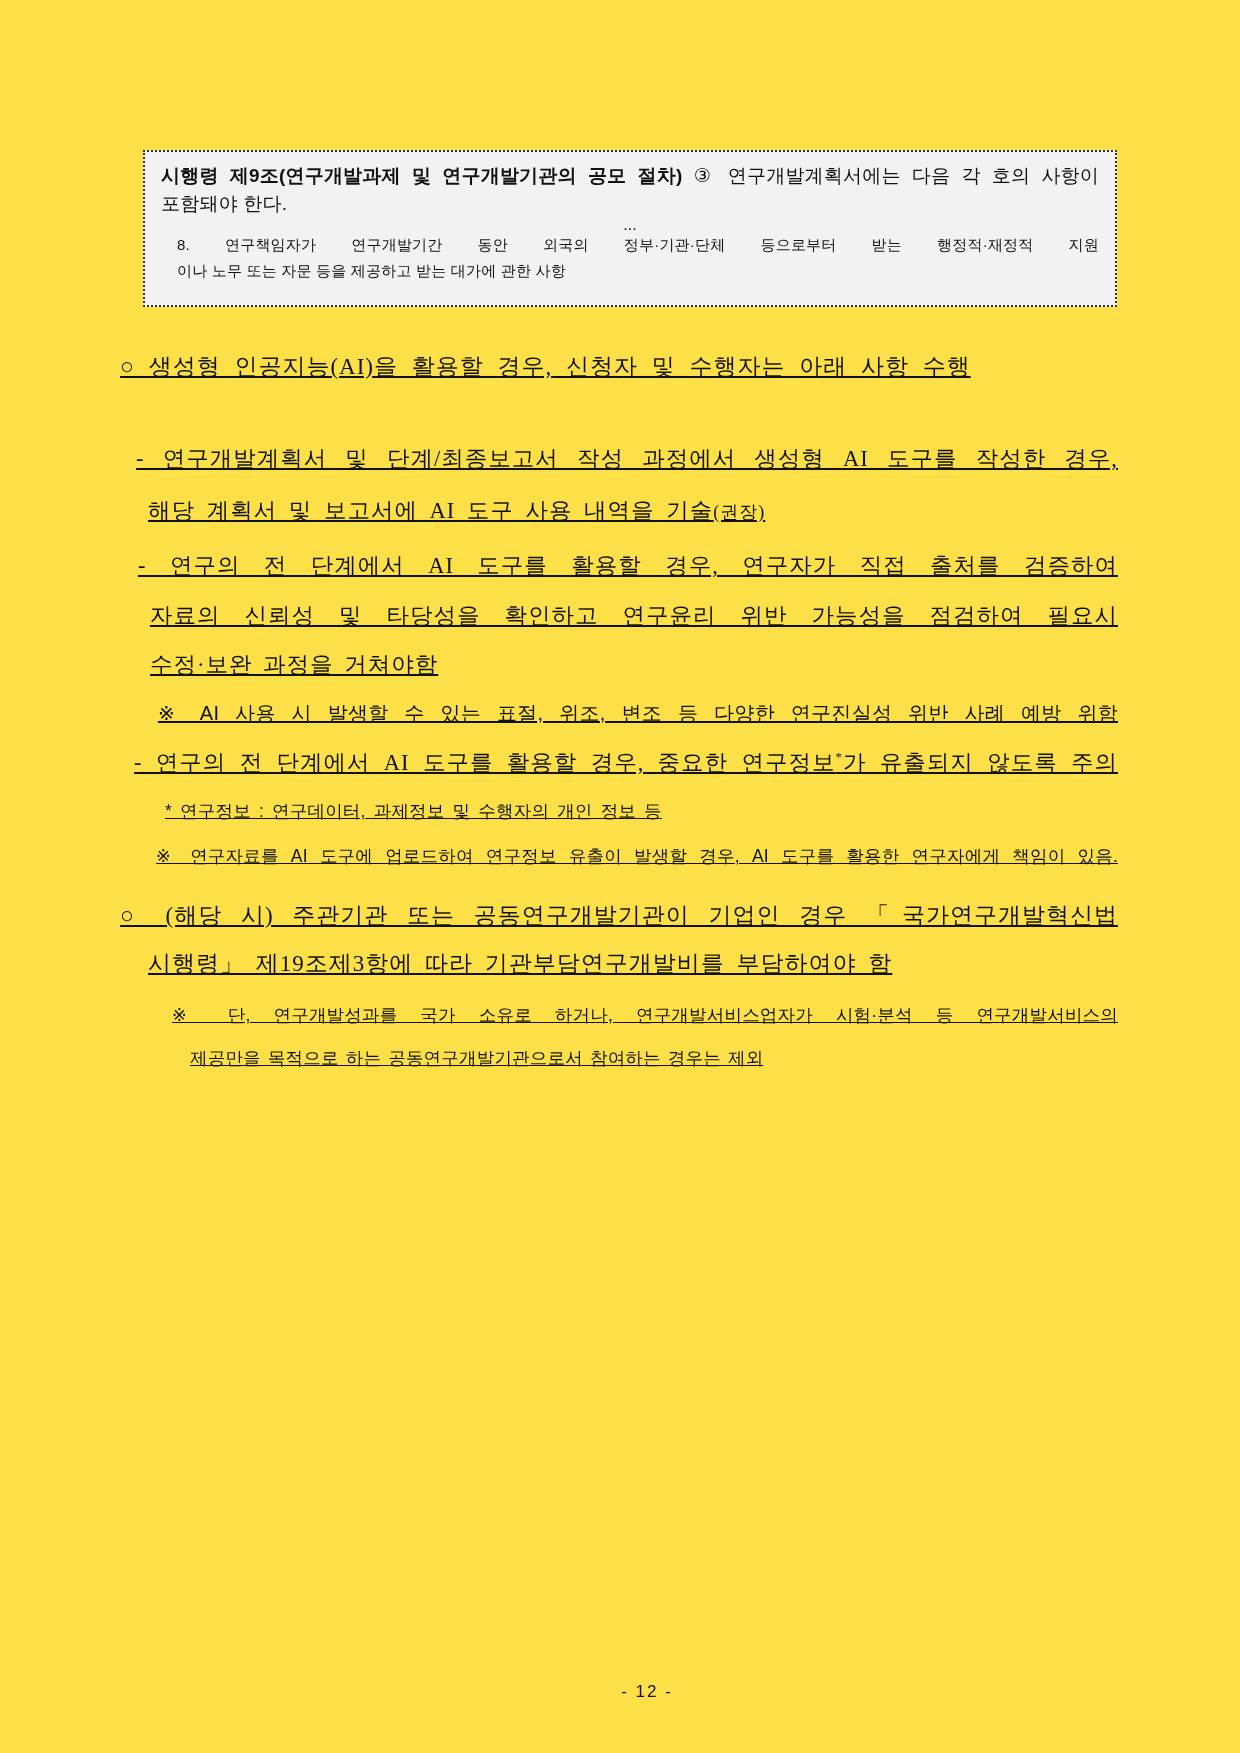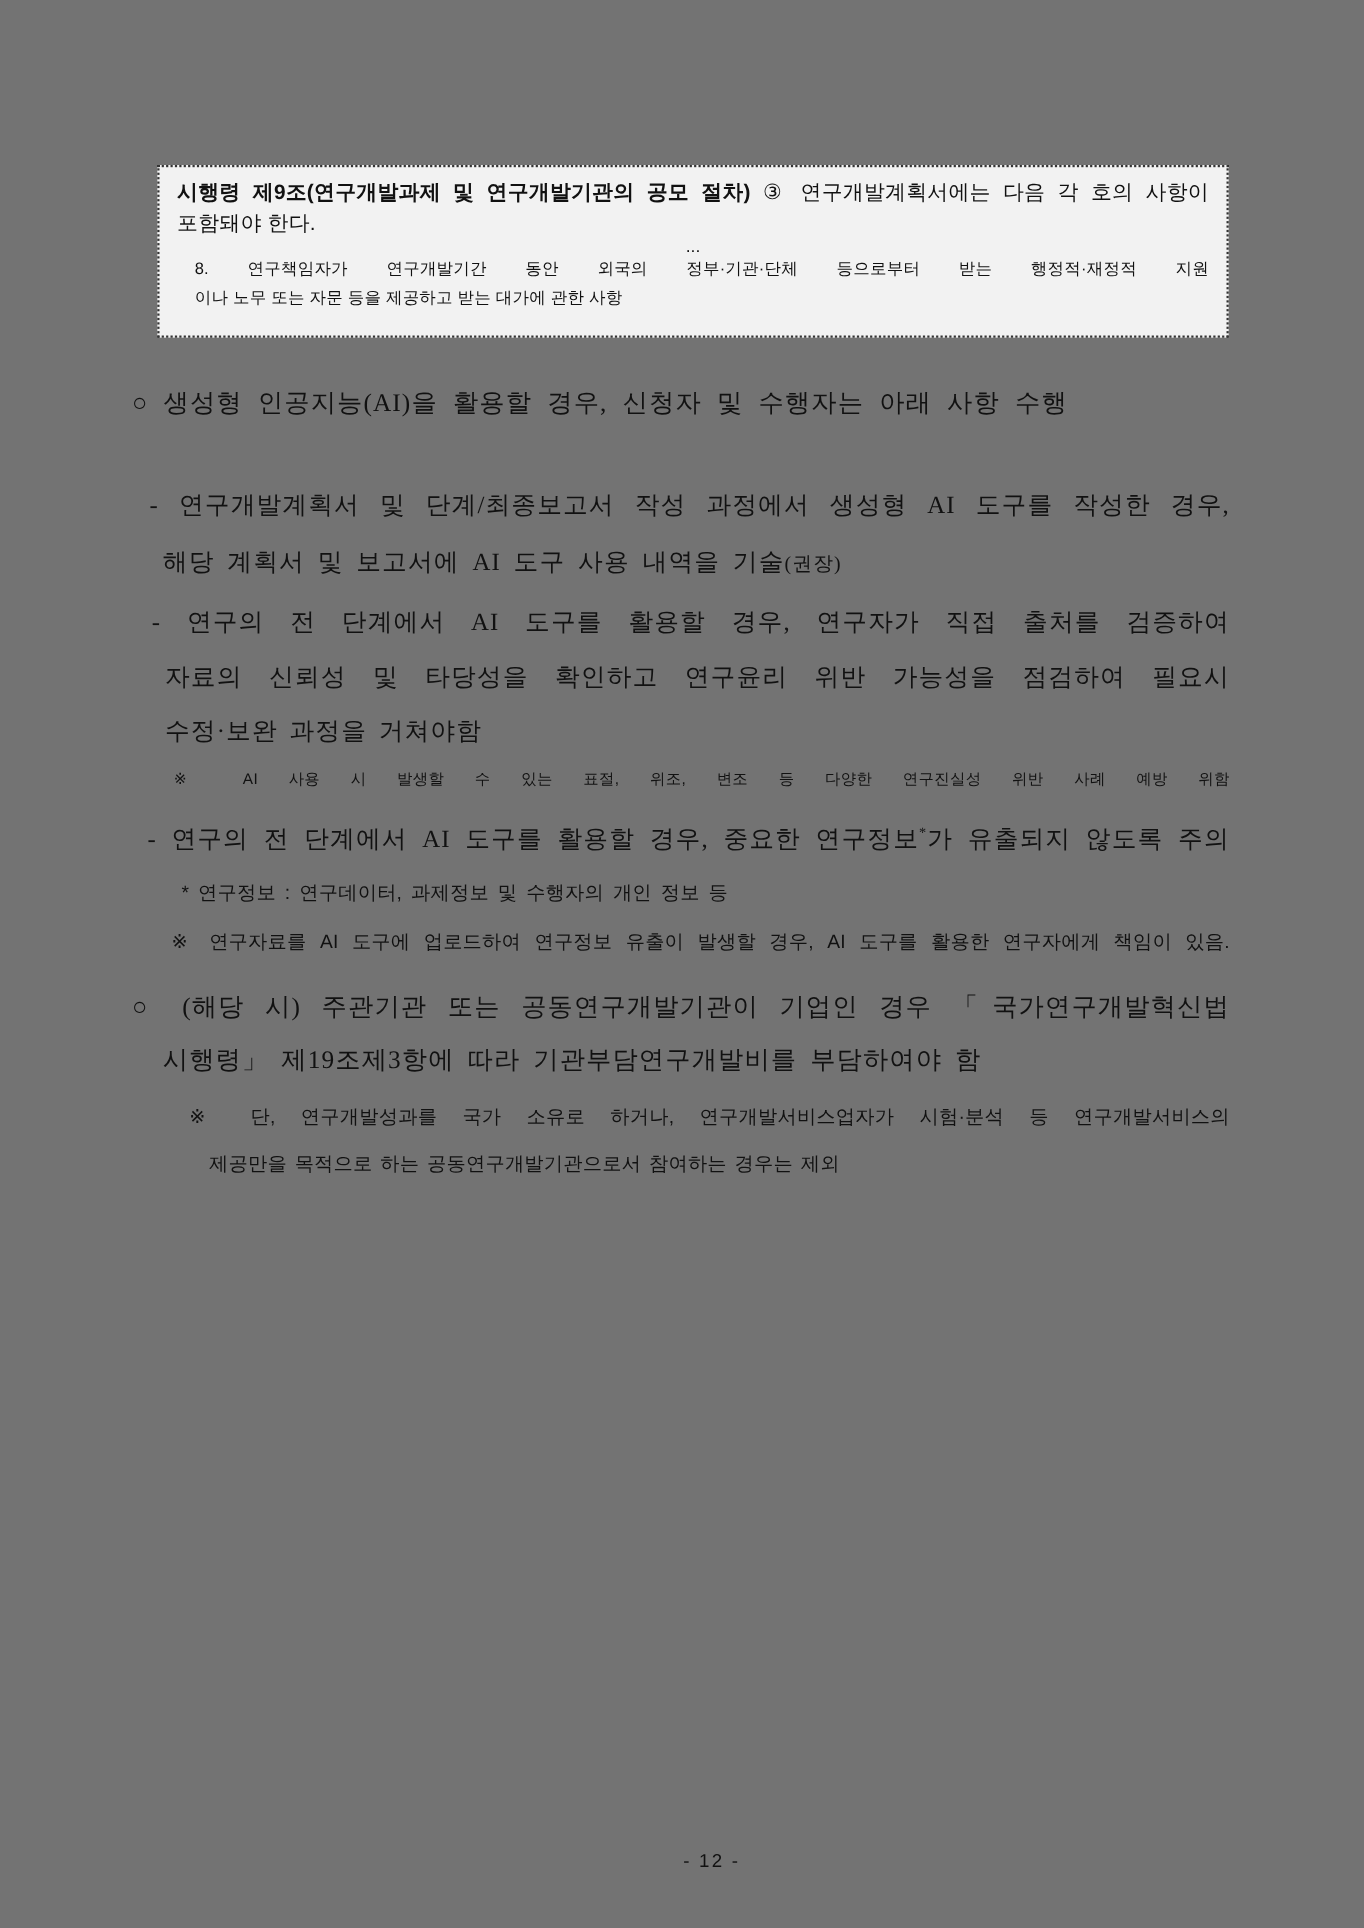--- a/index.html
+++ b/index.html
@@ -1,20 +1,20 @@
 <!DOCTYPE html>
 <html lang="ko"><head>
 <meta charset="utf-8">
 <style>
   html, body { margin: 0; padding: 0; background: #ffffff; }
   .page {
     position: relative;
     width: 1240px;
     height: 1753px;
-    background: #737373;
+    background: #fde047;
     color: #111111;
     overflow: hidden;
   }
   .serif { font-family: "Liberation Serif", "DejaVu Serif", serif; }
   .gothic { font-family: "Liberation Sans", "DejaVu Sans", sans-serif; }
   .abs { position: absolute; }
   .just { text-align: justify; text-align-last: justify; }
 
   
   .notice-box {
@@ -24,25 +24,25 @@
     background: #f2f2f2;
     border: 2px dotted #333333;
     padding: 10px 16px 0 16px;
   }
   .box-heading { font-size: 19px; line-height: 28px; letter-spacing: 0.2px; }
   .box-heading b { font-weight: bold; }
   .box-dots { text-align: center; font-size: 16px; line-height: 14px; }
   .box-item { font-size: 15px; line-height: 26px; padding-left: 16px; letter-spacing: 0.2px; }
 
   
-  .line { position: absolute; white-space: nowrap; }
+  .line { position: absolute; white-space: nowrap; text-decoration: underline; }
   .line.wide { white-space: normal; }
   .bullet-line { font-size: 23px; letter-spacing: 1px; }
   .dash-line { font-size: 22.5px; letter-spacing: 1px; }
-  .note-lg { font-size: 14px; letter-spacing: 0.3px; }
+  .note-lg { font-size: 20px; letter-spacing: 0.3px; }
   .note-sm { font-size: 17.5px; letter-spacing: 0.2px; }
   .sup { font-size: 13px; position: relative; top: -9px; }
   .paren-small { font-size: 18px; text-align: center; }
 
   .footer-pageno {
     left: 0; top: 1682px; width: 1240px;
     text-align: center; font-size: 17px; letter-spacing: 2px; margin-left: 27px;
   }
 </style>
 </head>

